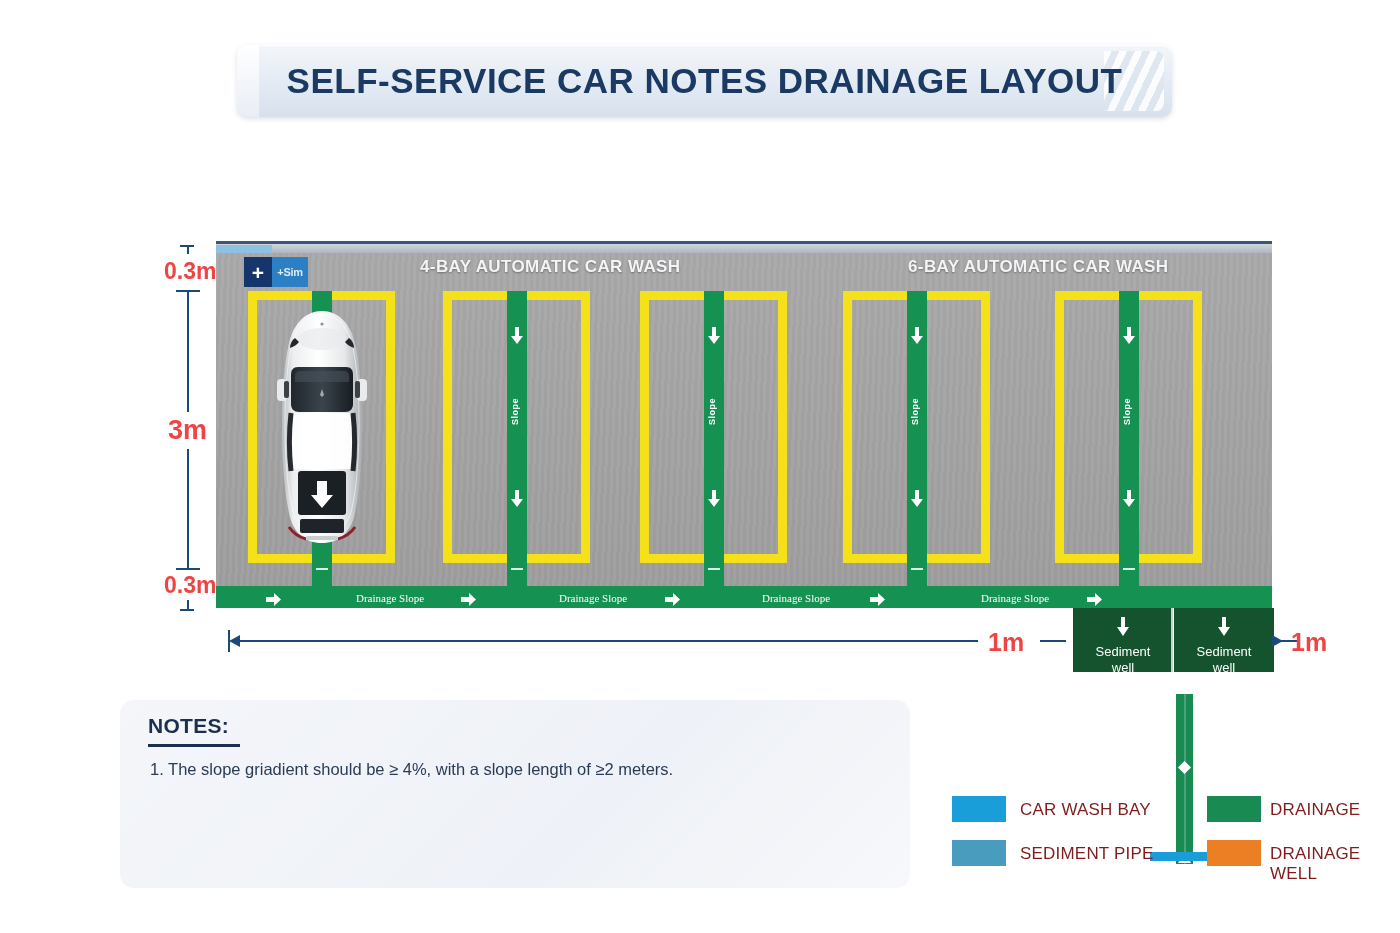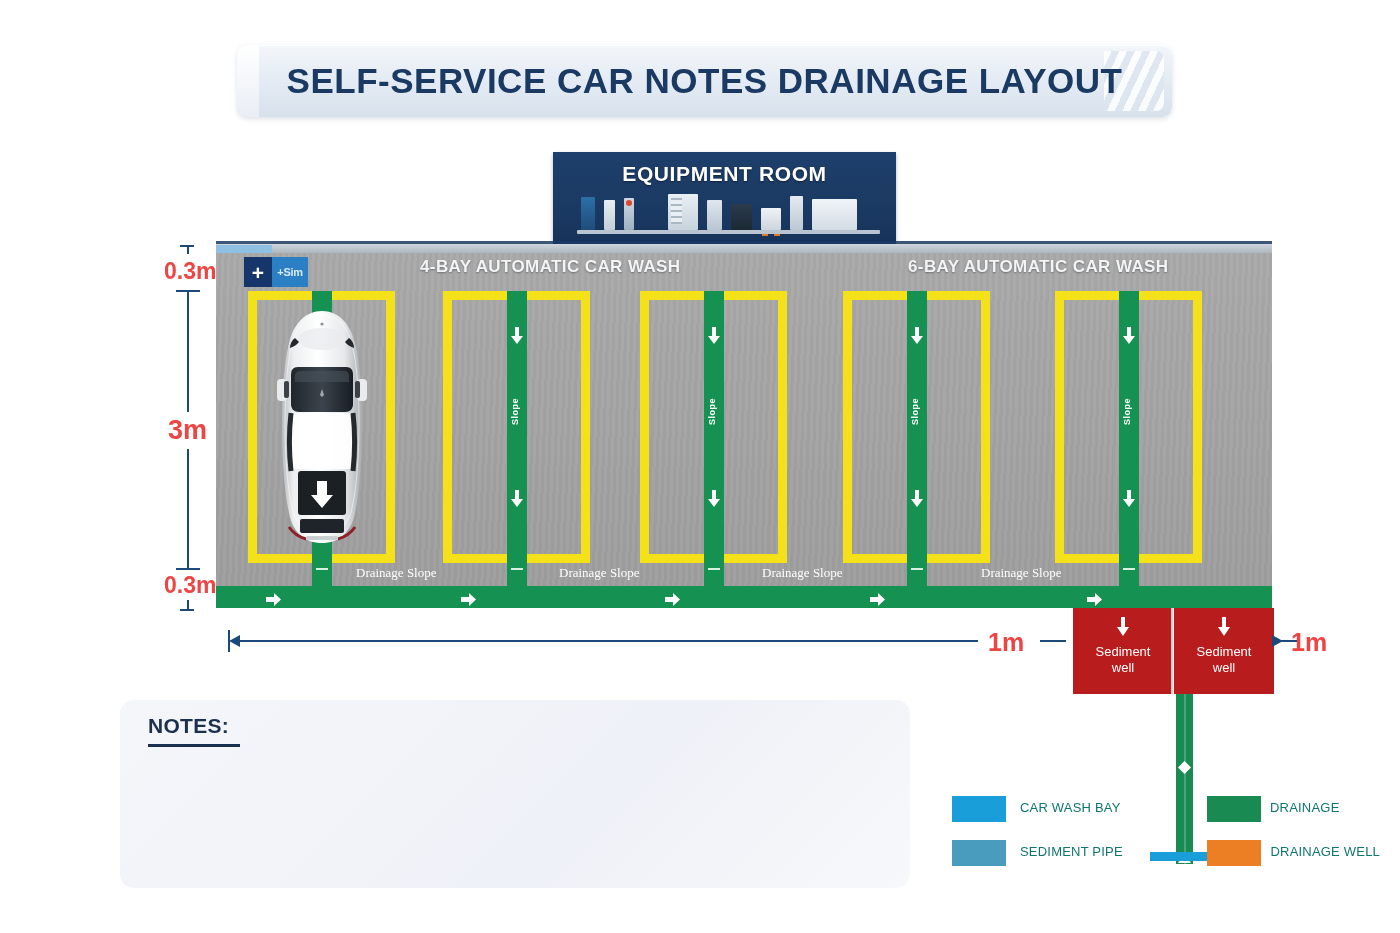--- a/index.html
+++ b/index.html
@@ -138,28 +138,28 @@
     position:absolute;left:50%;top:50%;transform:translate(-50%,-50%);
     width:108px;height:236px;z-index:4;
   }
 
   
   .drain-strip{
     position:absolute;left:216px;top:586px;width:1056px;height:22px;
     background:#159152;
   }
   .ds-label{
-    position:absolute;top:565px;font-size:13px;color:#ffffff;
+    position:absolute;top:592px;font-size:11px;color:#ffffff;
     font-family:"Liberation Serif",serif;white-space:nowrap;
   }
   .ds-arrow{position:absolute;top:592px;width:15px;height:13px;color:#fff;}
 
   
   .well{
-    position:absolute;top:608px;width:100px;height:86px;background:#b91c1c;
+    position:absolute;top:608px;width:100px;height:64px;background:#14532d;
   }
   .well .wa{position:absolute;left:50%;margin-left:-8px;top:9px;width:16px;height:19px;color:#fff;}
   .well .wl{
     position:absolute;left:0;right:0;top:36px;text-align:center;
     font-size:13px;color:#ffffff;line-height:1.25;
   }
   .well-divider{position:absolute;left:1171px;top:608px;width:3px;height:86px;background:#ffffff;opacity:.75;}
 
   
   .vpipe{position:absolute;left:1176px;top:694px;width:17px;height:170px;background:#1a8a53;}
@@ -200,50 +200,31 @@
     font-size:16.5px;color:#2a3c55;line-height:1.35;
   }
   .note-item b{color:#1b2f4e;}
   .n1{top:58px;}
   .n2{top:90px;}
   .n3{top:122px;}
   .n3 .cont{display:block;padding-left:19px;}
 
   
   .lg-sw{position:absolute;width:54px;height:26px;}
-  .lg-tx{position:absolute;font-size:13px;color:#0f766e;letter-spacing:.2px;line-height:1.2;text-align:right;}
+  .lg-tx{position:absolute;font-size:17px;color:#7f1d1d;letter-spacing:.2px;line-height:1.2;}
 </style>
 </head>
 <body>
 
 <div id="stage">
 
   <div class="title-banner">
     <div class="title-text">SELF-SERVICE CAR NOTES DRAINAGE LAYOUT</div>
   </div>
 
-  <div class="equip-room">
-    <div class="equip-title">EQUIPMENT ROOM</div>
-    <div class="equip-machines">
-      <div class="m m1"></div>
-      <div class="m m1b"></div>
-      <div class="m m1c"></div>
-      <div class="mgap"></div>
-      <div class="m m2"></div>
-      <div class="m m3"></div>
-      <div class="m m4"></div>
-      <div class="m m5">
-        <span class="m5b"></span>
-        <span class="m5c"></span>
-      </div>
-      <div class="m m6"></div>
-      <div class="m m7"></div>
-    </div>
-    <div class="equip-shelf"></div>
-  </div>
 
   <div class="pad-top-line"></div>
   <div class="pad"></div>
   <div class="pad-top-edge"></div>
   <div class="pad-blue-strip"></div>
 
   <div class="logo-badge">
     <div class="lb1">+</div>
     <div class="lb2">+Sim</div>
   </div>
@@ -458,20 +439,21 @@
   <div class="dimh-line" style="left:238px;top:640px;width:740px"></div>
   <div class="dim-text" style="left:988px;top:628px;font-size:25px">1m</div>
   <div class="dimh-line" style="left:1040px;top:640px;width:26px"></div>
   <div class="dimh-line" style="left:1279px;top:640px;width:18px"></div>
   <div class="arrow-right" style="left:1272px;top:635px"></div>
   <div class="dim-text" style="left:1291px;top:628px;font-size:25px">1m</div>
 
   <div class="notes">
     <div class="notes-title">NOTES:</div>
     <div class="notes-rule"></div>
+    <div class="note-item n1">1. The slope griadient should be ≥ 4%, with a slope length of ≥2 meters.</div>
   </div>
 
   <div class="lg-sw" style="left:952px;top:796px;background:#1a9ed9"></div>
   <div class="lg-tx" style="left:1020px;top:800px">CAR WASH BAY</div>
 
   <div class="lg-sw" style="left:1207px;top:796px;background:#1a8a53"></div>
   <div class="lg-tx" style="left:1270px;top:800px">DRAINAGE</div>
 
   <div class="lg-sw" style="left:952px;top:840px;background:#4a9cbf"></div>
   <div class="lg-tx" style="left:1020px;top:844px">SEDIMENT PIPE</div>

